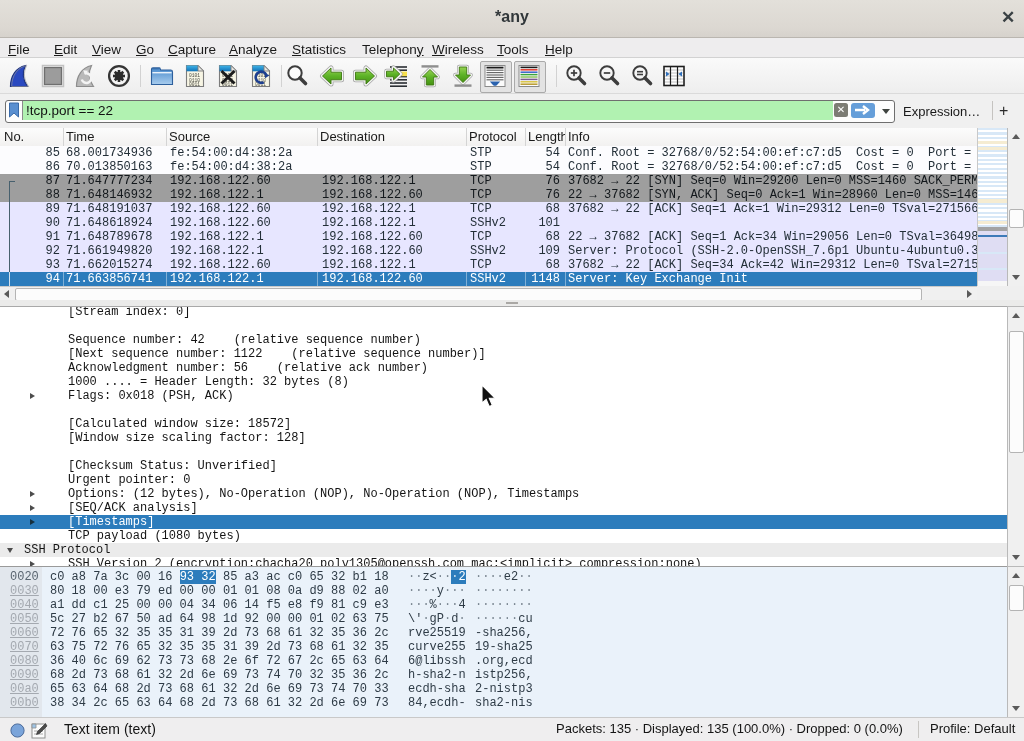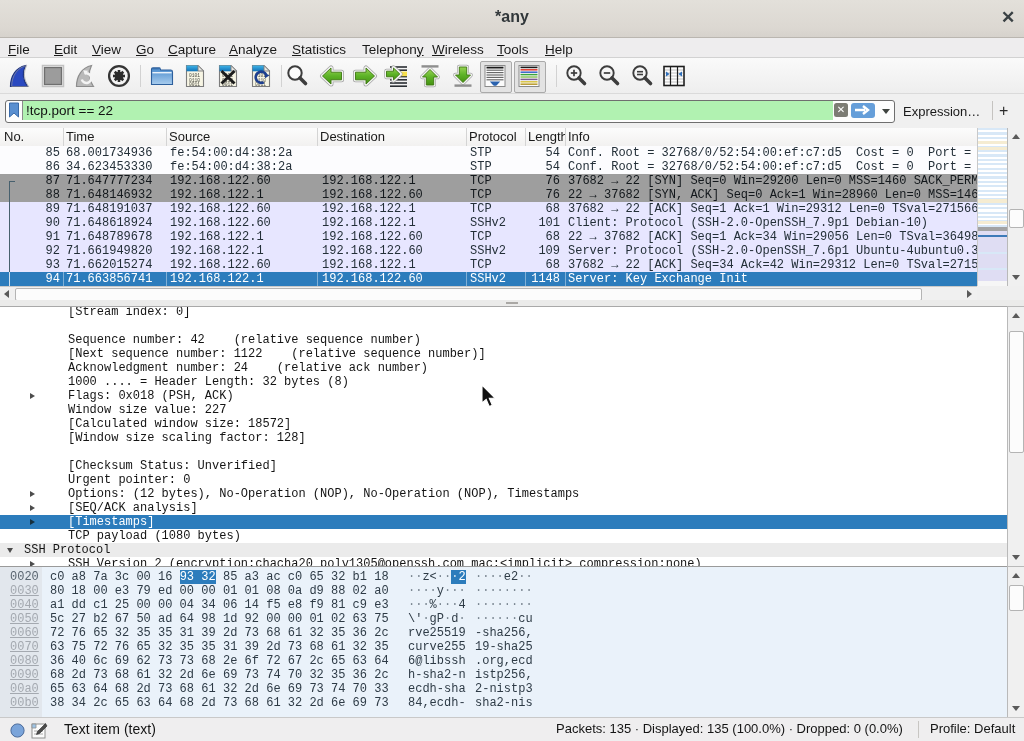--- a/index.html
+++ b/index.html
@@ -288,25 +288,25 @@
     <span style="left:528px;width:37px;overflow:hidden">Length</span>
     <span style="left:568px">Info</span>
   <div class="hsep" style="left:63px"></div>
     <div class="hsep" style="left:166px"></div>
     <div class="hsep" style="left:317px"></div>
     <div class="hsep" style="left:466px"></div>
     <div class="hsep" style="left:525px"></div>
     <div class="hsep" style="left:565px"></div>
 </div>
 <div class="row mono rw" style="top:146px"><span class="cno">85</span><span class="ct">68.001734936</span><span class="cs">fe:54:00:d4:38:2a</span><span class="cp">STP</span><span class="cl">54</span><span class="ci">Conf. Root = 32768/0/52:54:00:ef:c7:d5  Cost = 0  Port = 0x8005</span></div>
-<div class="row mono rw" style="top:160px"><span class="cno">86</span><span class="ct">34.623453330</span><span class="cs">fe:54:00:d4:38:2a</span><span class="cp">STP</span><span class="cl">54</span><span class="ci">Conf. Root = 32768/0/52:54:00:ef:c7:d5  Cost = 0  Port = 0x8005</span></div>
+<div class="row mono rw" style="top:160px"><span class="cno">86</span><span class="ct">70.013850163</span><span class="cs">fe:54:00:d4:38:2a</span><span class="cp">STP</span><span class="cl">54</span><span class="ci">Conf. Root = 32768/0/52:54:00:ef:c7:d5  Cost = 0  Port = 0x8005</span></div>
 <div class="row mono rg" style="top:174px"><span class="cno">87</span><span class="ct">71.647777234</span><span class="cs">192.168.122.60</span><span class="cd">192.168.122.1</span><span class="cp">TCP</span><span class="cl">76</span><span class="ci">37682 → 22 [SYN] Seq=0 Win=29200 Len=0 MSS=1460 SACK_PERM=1 TSval</span></div>
 <div class="row mono rg" style="top:188px"><span class="cno">88</span><span class="ct">71.648146932</span><span class="cs">192.168.122.1</span><span class="cd">192.168.122.60</span><span class="cp">TCP</span><span class="cl">76</span><span class="ci">22 → 37682 [SYN, ACK] Seq=0 Ack=1 Win=28960 Len=0 MSS=1460 SACK_P</span></div>
 <div class="row mono rl" style="top:202px"><span class="cno">89</span><span class="ct">71.648191037</span><span class="cs">192.168.122.60</span><span class="cd">192.168.122.1</span><span class="cp">TCP</span><span class="cl">68</span><span class="ci">37682 → 22 [ACK] Seq=1 Ack=1 Win=29312 Len=0 TSval=2715660 TSecr=</span></div>
-<div class="row mono rl" style="top:216px"><span class="cno">90</span><span class="ct">71.648618924</span><span class="cs">192.168.122.60</span><span class="cd">192.168.122.1</span><span class="cp">SSHv2</span><span class="cl">101</span><span class="ci">Client: Protocol (SSH-2.0-OpenSSH_7.9p1 Debian-10)</span></div>
+<div class="row mono rl" style="top:216px"><span class="cno">90</span><span class="ct">71.648618924</span><span class="cs">192.168.122.60</span><span class="cd">192.168.122.1</span><span class="cp">SSHv2</span><span class="cl">101</span></div>
 <div class="row mono rl" style="top:230px"><span class="cno">91</span><span class="ct">71.648789678</span><span class="cs">192.168.122.1</span><span class="cd">192.168.122.60</span><span class="cp">TCP</span><span class="cl">68</span><span class="ci">22 → 37682 [ACK] Seq=1 Ack=34 Win=29056 Len=0 TSval=3649873 TSec</span></div>
 <div class="row mono rl" style="top:244px"><span class="cno">92</span><span class="ct">71.661949820</span><span class="cs">192.168.122.1</span><span class="cd">192.168.122.60</span><span class="cp">SSHv2</span><span class="cl">109</span><span class="ci">Server: Protocol (SSH-2.0-OpenSSH_7.6p1 Ubuntu-4ubuntu0.3)</span></div>
 <div class="row mono rl" style="top:258px"><span class="cno">93</span><span class="ct">71.662015274</span><span class="cs">192.168.122.60</span><span class="cd">192.168.122.1</span><span class="cp">TCP</span><span class="cl">68</span><span class="ci">37682 → 22 [ACK] Seq=34 Ack=42 Win=29312 Len=0 TSval=2715671 TSe</span></div>
 <div class="row mono rsel" style="top:272px"><span class="cno">94</span><span class="ct">71.663856741</span><span class="cs">192.168.122.1</span><span class="cd">192.168.122.60</span><span class="cp">SSHv2</span><span class="cl">1148</span><span class="ci">Server: Key Exchange Init</span><i style="position:absolute;left:63px;top:0;width:1px;height:14px;background:rgba(255,255,255,.4)"></i><i style="position:absolute;left:166px;top:0;width:1px;height:14px;background:rgba(255,255,255,.4)"></i><i style="position:absolute;left:317px;top:0;width:1px;height:14px;background:rgba(255,255,255,.4)"></i><i style="position:absolute;left:466px;top:0;width:1px;height:14px;background:rgba(255,255,255,.4)"></i><i style="position:absolute;left:525px;top:0;width:1px;height:14px;background:rgba(255,255,255,.4)"></i><i style="position:absolute;left:565px;top:0;width:1px;height:14px;background:rgba(255,255,255,.4)"></i></div>
 <div class="abs" style="left:9px;top:181px;width:1px;height:91px;background:#47606e"></div>
 <div class="abs" style="left:9px;top:181px;width:6px;height:1px;background:#47606e"></div>
 <div class="abs" style="left:9px;top:272px;width:1px;height:14px;background:#cfe0ee"></div>
 
 <div class="abs sb" style="left:0;top:286px;width:977px;height:14px;border-top:1px solid #c9c9c9">
   <div class="arr lf" style="left:4px;top:3px"></div>
@@ -331,24 +331,23 @@
   <div class="sbthumb" style="left:1px;top:81px;width:13px;height:17px"></div>
   <div class="arr dn" style="left:4px;top:147px"></div>
 </div>
 
 <div class="abs" style="left:0;top:300px;width:1024px;height:6px;background:#ebebea"></div>
 <div class="abs" style="left:506px;top:302px;width:12px;height:2px;background:#aaa8a5"></div>
 <div id="details" class="abs mono">
   <div class="dl" style="top:-2px">[Stream index: 0]</div>
   <div class="dl" style="top:26px">Sequence number: 42    (relative sequence number)</div>
   <div class="dl" style="top:40px">[Next sequence number: 1122    (relative sequence number)]</div>
-  <div class="dl" style="top:54px">Acknowledgment number: 24    (relative ack number)</div>
+  <div class="dl" style="top:54px">Acknowledgment number: 56    (relative ack number)</div>
   <div class="dl" style="top:68px">1000 .... = Header Length: 32 bytes (8)</div>
   <div class="dl" style="top:82px"><i class="tri"></i>Flags: 0x018 (PSH, ACK)</div>
-  <div class="dl" style="top:96px">Window size value: 227</div>
   <div class="dl" style="top:110px">[Calculated window size: 18572]</div>
   <div class="dl" style="top:124px">[Window size scaling factor: 128]</div>
   <div class="dl" style="top:152px">[Checksum Status: Unverified]</div>
   <div class="dl" style="top:166px">Urgent pointer: 0</div>
   <div class="dl" style="top:180px"><i class="tri"></i>Options: (12 bytes), No-Operation (NOP), No-Operation (NOP), Timestamps</div>
   <div class="dl" style="top:194px"><i class="tri"></i>[SEQ/ACK analysis]</div>
   <div class="dl" style="top:208px;background:#2c7cbc;color:#fff"><i class="tri" style="border-left-color:#16303f"></i>[Timestamps]</div>
   <div class="dl" style="top:222px">TCP payload (1080 bytes)</div>
   <div class="dl" style="top:236px;background:#ebebeb;padding-left:24px"><i class="trid"></i>SSH Protocol</div>
   <div class="dl" style="top:250px"><i class="tri"></i>SSH Version 2 (encryption:chacha20_poly1305@openssh.com mac:&lt;implicit&gt; compression:none)</div>

